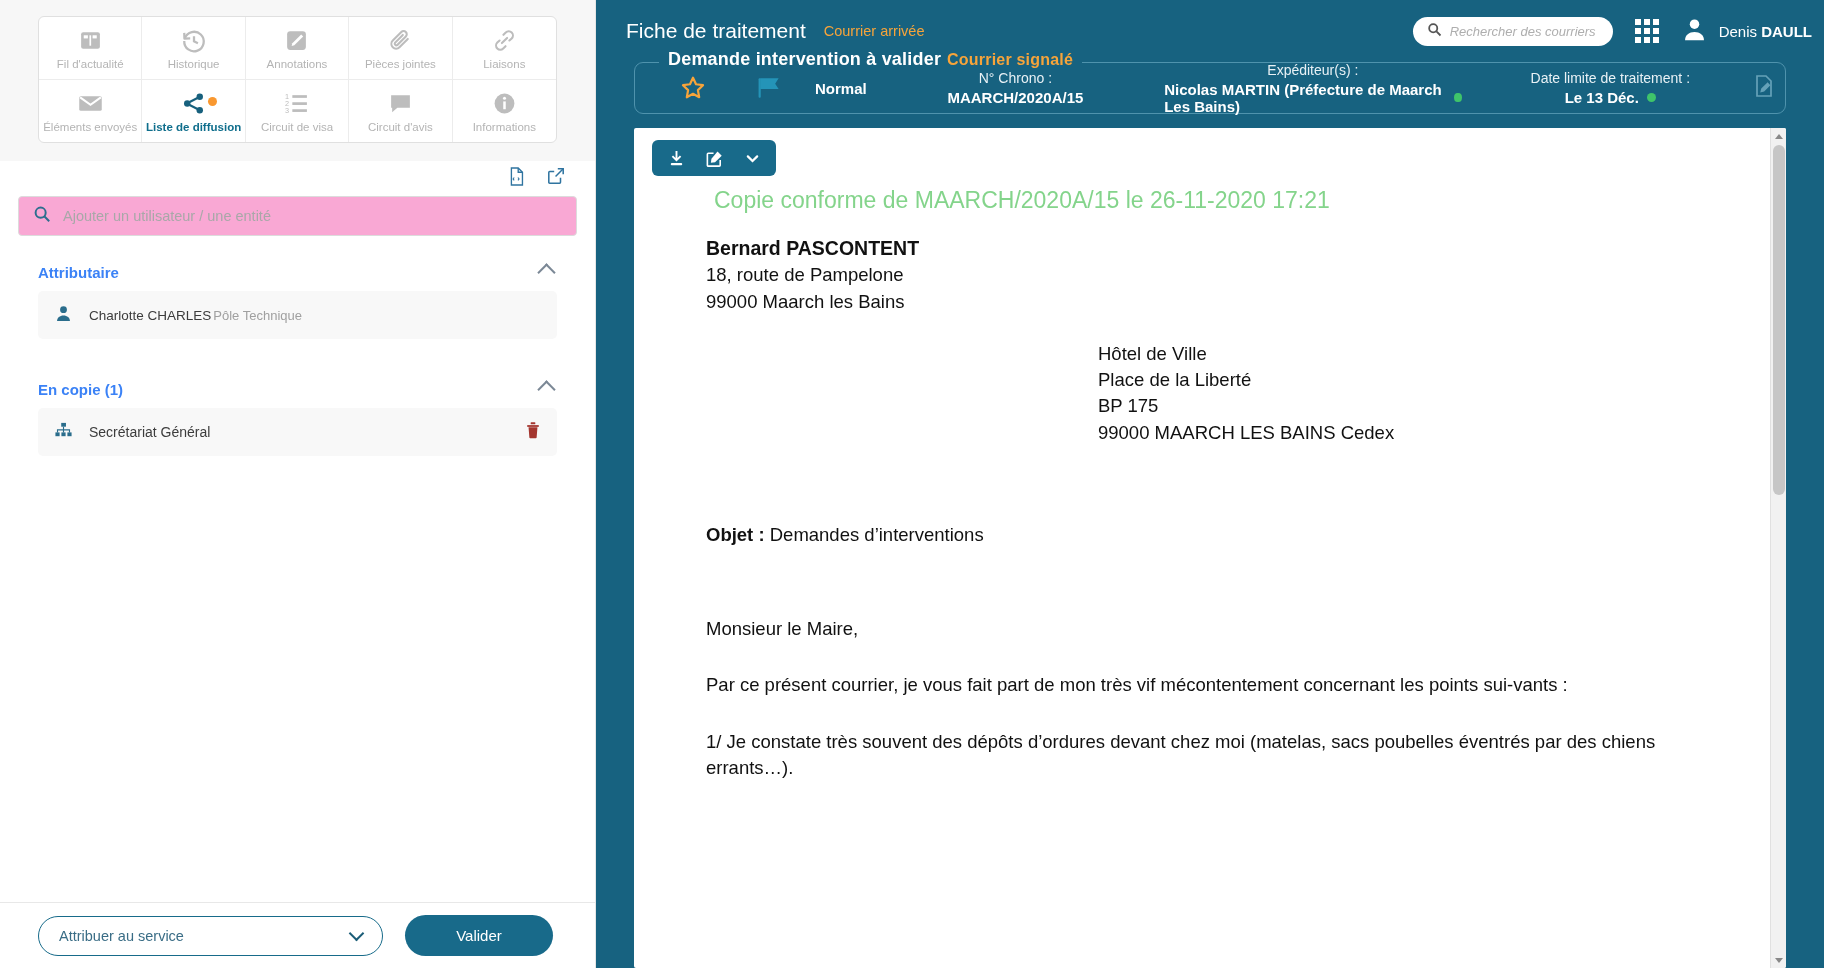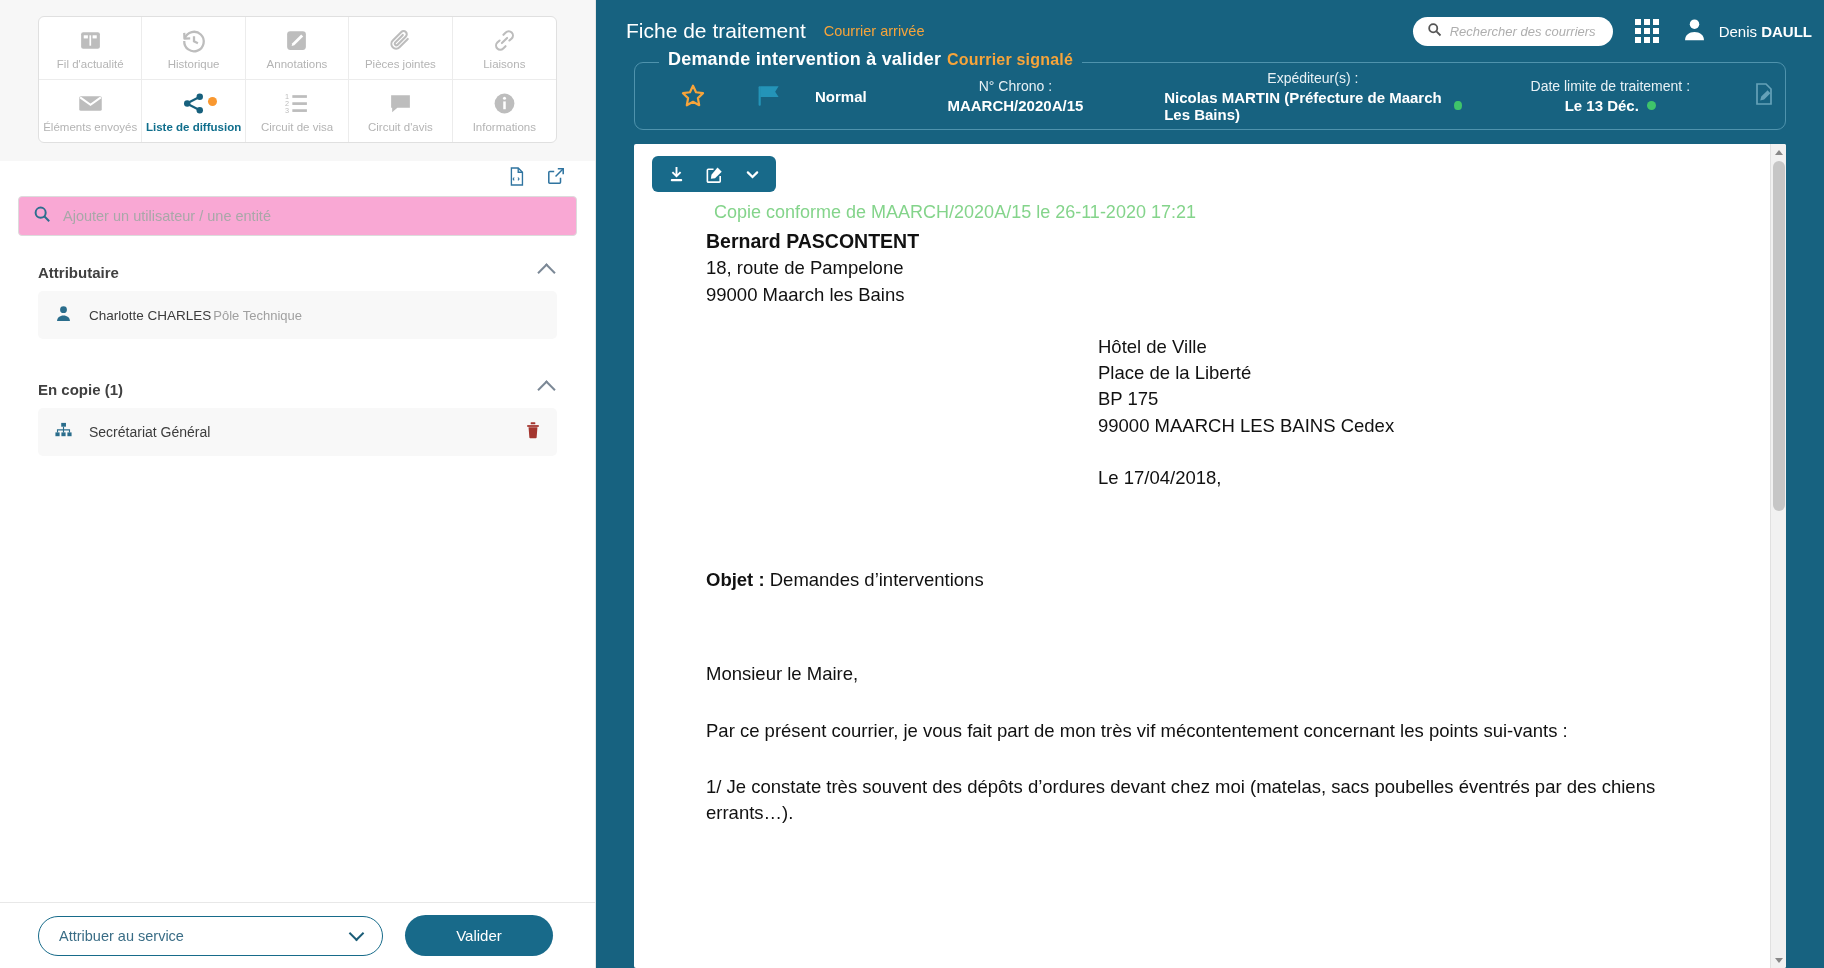--- a/index.html
+++ b/index.html
@@ -92,21 +92,21 @@
     background: transparent;
   }
   .search-box input::placeholder { color: #a8a8a8; }
 
   
   .sections { flex: 1; overflow: auto; padding: 22px 38px 0 38px; }
   .sec-head {
     display: flex; align-items: center; justify-content: space-between;
     padding: 6px 0 10px 0; cursor: pointer;
   }
-  .sec-title { font-size: 15px; font-weight: bold; color: #404040; }
+  .sec-title { font-size: 15px; font-weight: bold; color: #3b82f6; }
   .chev-up { width: 13px; height: 13px; border-left: 2px solid #7b8896; border-top: 2px solid #7b8896;
              transform: rotate(45deg); margin-right: 4px; }
   .person-row {
     display: flex; align-items: center; gap: 16px;
     background: #f8f8f8; border-radius: 5px;
     padding: 11px 16px; min-height: 48px;
     margin-bottom: 6px;
   }
   .person-main { flex: 1; display: flex; flex-direction: row; gap: 2px; }
   .person-name { font-size: 13.5px; color: #3c3c3c; }
@@ -169,21 +169,21 @@
   .grid-icon { display: grid; grid-template-columns: repeat(3,6px); gap: 3px; cursor: pointer; }
   .grid-icon i { width: 6px; height: 6px; background: #fff; display: block; }
   .user-chip { display: flex; align-items: center; gap: 11px; cursor: pointer; }
   .user-name { font-size: 15px; color: #fff; }
   .user-name b { font-weight: bold; }
 
   
   .banner-wrap { padding: 0 38px 0 38px; position: relative; }
   .banner {
     border: 1.5px solid #4f93ad; border-radius: 9px;
-    position: relative; height: 68px;
+    position: relative; height: 52px;
     display: flex; align-items: center;
     padding: 0 26px;
   }
   .banner-legend {
     position: absolute; top: -14px; left: 24px;
     background: #176280; padding: 0 9px;
     font-size: 18px; font-weight: bold; color: #fff; white-space: nowrap;
     letter-spacing: 0.2px;
   }
   .banner-legend .sig { color: #f7a43a; font-size: 16px; margin-left: 6px; }
@@ -208,21 +208,21 @@
     display: flex; align-items: center; height: 36px; padding: 0 6px; gap: 2px;
     z-index: 5;
   }
   .vt-btn { width: 36px; height: 34px; display:flex; align-items:center; justify-content:center; cursor:pointer; }
 
   .doc {
     position: absolute; inset: 0; right: 16px;
     padding: 56px 60px 0 72px;
     font-size: 18.5px; line-height: 1.42; color: #111;
   }
-  .doc-copie { color: #84d48b; font-size: 18px; margin-bottom: 2px; padding-left: 8px; }
+  .doc-copie { color: #84d48b; font-size: 23px; margin-bottom: 18px; padding-left: 8px; }
   .doc-sender b { font-size: 19.5px; }
   .doc-line { white-space: nowrap; }
   .doc-recipient { margin-left: 392px; margin-top: 26px; }
   .doc-date { margin-left: 392px; margin-top: 26px; }
   .doc-objet { margin-top: 76px; }
   .doc-objet b { font-weight: bold; }
   .doc-p { margin-top: 28px; }
   .doc-p.tight { margin-top: 30px; }
 
   
@@ -580,21 +580,20 @@
           <div class="doc-line">99000 Maarch les Bains</div>
         </div>
 
         <div class="doc-recipient">
           <div class="doc-line">Hôtel de Ville</div>
           <div class="doc-line">Place de la Liberté</div>
           <div class="doc-line">BP 175</div>
           <div class="doc-line">99000 MAARCH LES BAINS Cedex</div>
         </div>
 
-        <div class="doc-date">Le 17/04/2018,</div>
 
         <div class="doc-objet">
           <b>Objet :</b><span> Demandes d’interventions</span>
         </div>
 
         <div class="doc-p" style="margin-top:68px">Monsieur le Maire,</div>
         <div class="doc-p tight">Par ce présent courrier, je vous fait part de mon très vif mécontentement concernant les points sui-vants :</div>
         <div class="doc-p tight">1/ Je constate très souvent des dépôts d’ordures devant chez moi (matelas, sacs poubelles éventrés par des chiens errants…).</div>
       </div>
 

